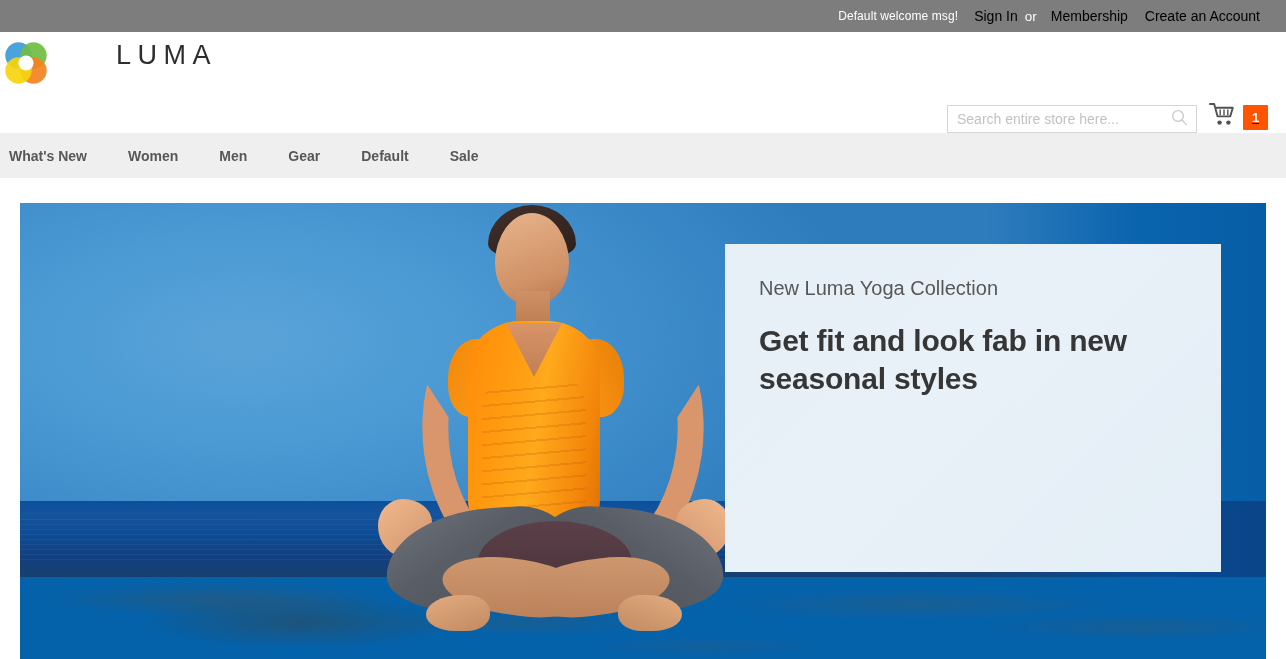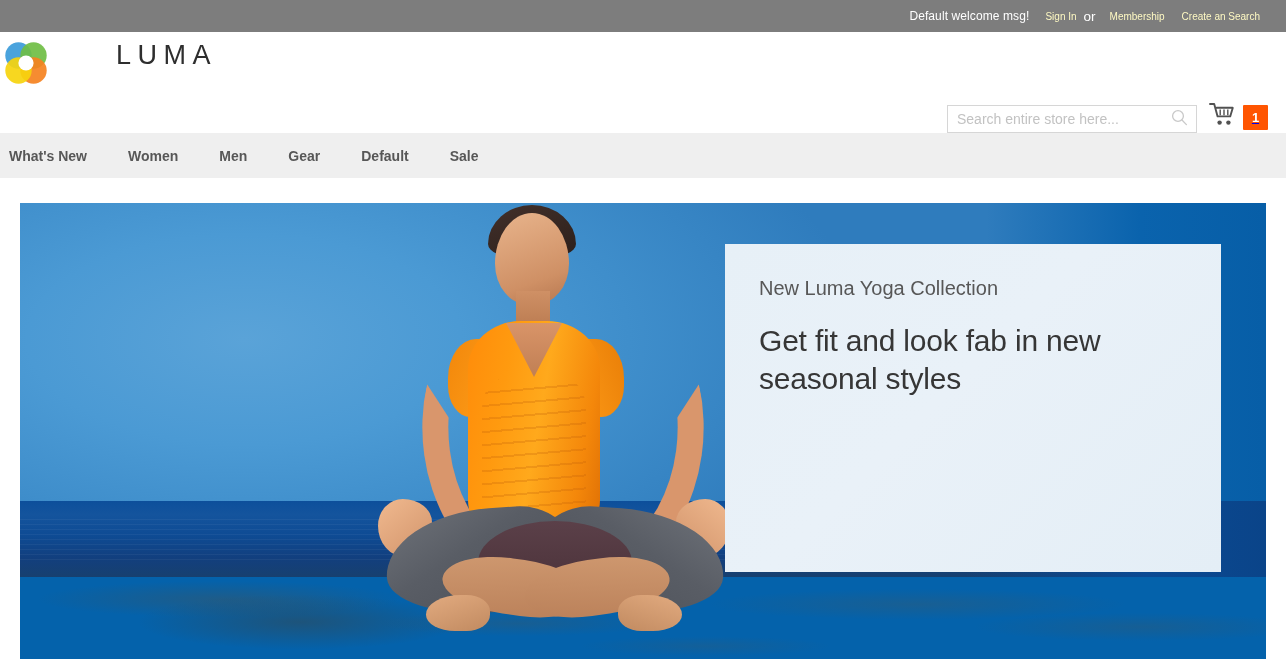--- a/index.html
+++ b/index.html
@@ -31,22 +31,22 @@
     gap: 0px;
   }
   .welcome-msg {
     color: #ffffff;
     font-size: 12px;
     letter-spacing: .1px;
     margin-right: 16px;
     white-space: nowrap;
   }
   .top-link {
-    color: #fef9c3;
-    font-size: 10px;
+    color: #000000;
+    font-size: 14px;
     text-decoration: none;
     white-space: nowrap;
     cursor: pointer;
   }
   .top-sep {
     color: #ffffff;
     font-size: 13.5px;
     margin: 0 7px;
   }
   .top-link.membership { margin-left: 7px; }
@@ -380,21 +380,21 @@
   .promo-eyebrow {
     font-size: 20px;
     color: #575757;
     margin: 0 0 22px 0;
     font-weight: 400;
     line-height: 1.2;
   }
   .promo-title {
     font-size: 30px;
     color: #363636;
-    font-weight: 400;
+    font-weight: 700;
     line-height: 1.28;
     margin: 0 0 32px 0;
     letter-spacing: -.2px;
   }
   .promo-btn {
     display: inline-block;
     background: #0570c7;
     color: #ffffff;
     font-size: 14px;
     font-weight: bold;
@@ -409,21 +409,21 @@
 </style>
 </head>
 <body>
 
 <div class="topbar">
   <div class="topbar-inner">
     <span class="welcome-msg">Default welcome msg!</span>
     <a class="top-link" href="#">Sign In</a>
     <span class="top-sep">or</span>
     <a class="top-link membership" href="#">Membership</a>
-    <a class="top-link create" href="#">Create an Search</a>
+    <a class="top-link create" href="#">Create an Account</a>
   </div>
 </div>
 
 <div class="header">
 
   <a class="logo" href="#">
     <span class="logo-mark">
       <svg width="46" height="46" viewBox="0 0 46 46" xmlns="http://www.w3.org/2000/svg">
         <circle cx="15.5" cy="15.5" r="13.2" fill="#4aa3dd"></circle>
         <circle cx="30.5" cy="15.5" r="13.2" fill="#6fbe44" fill-opacity="0.92"></circle>

